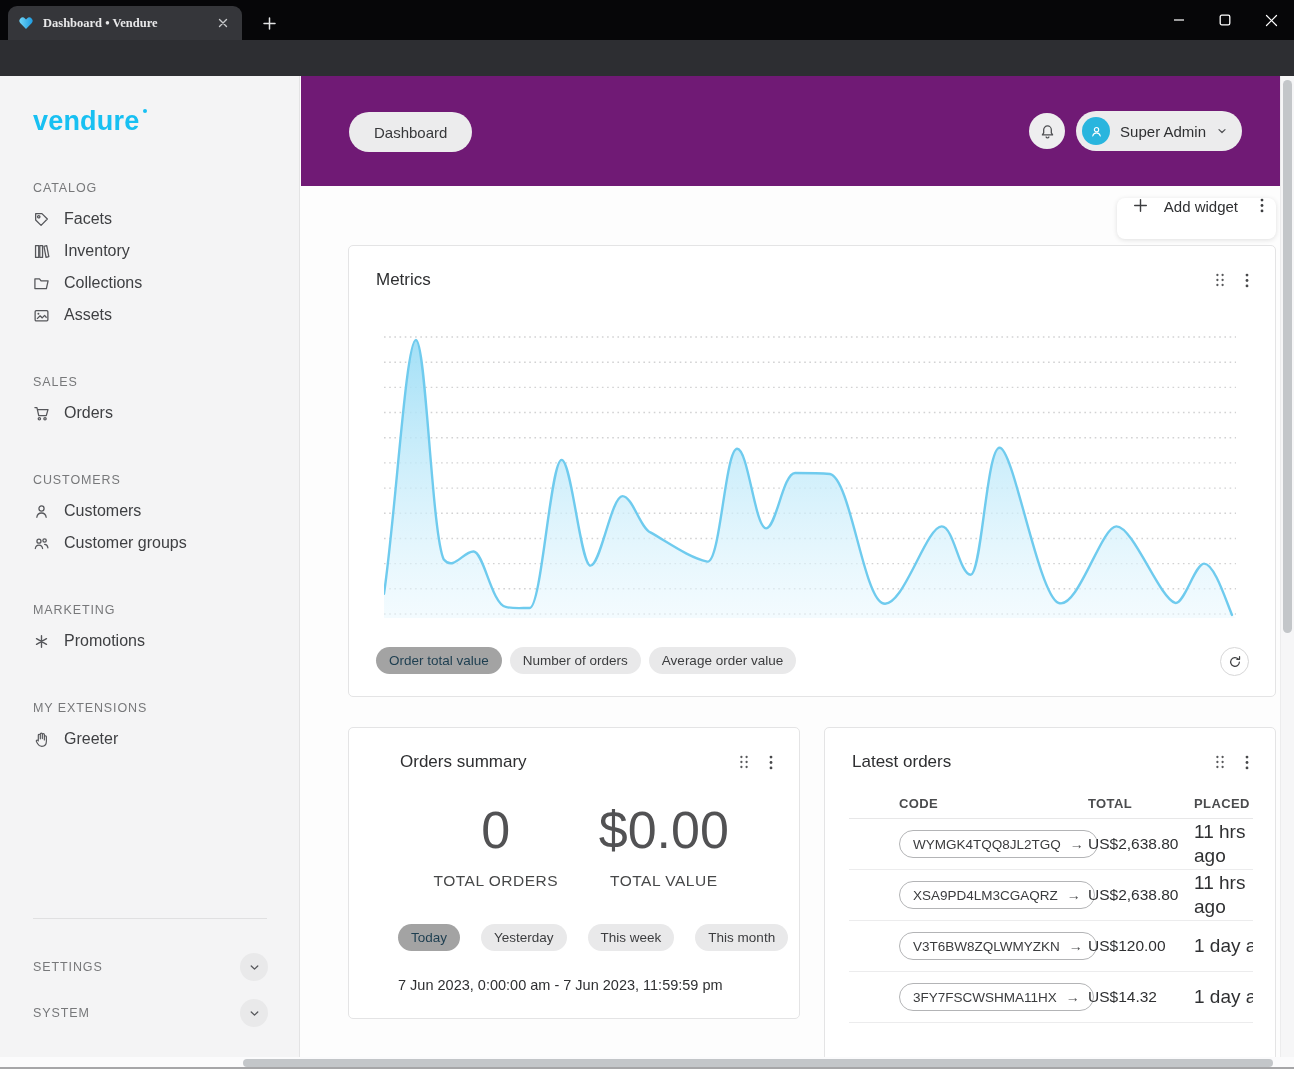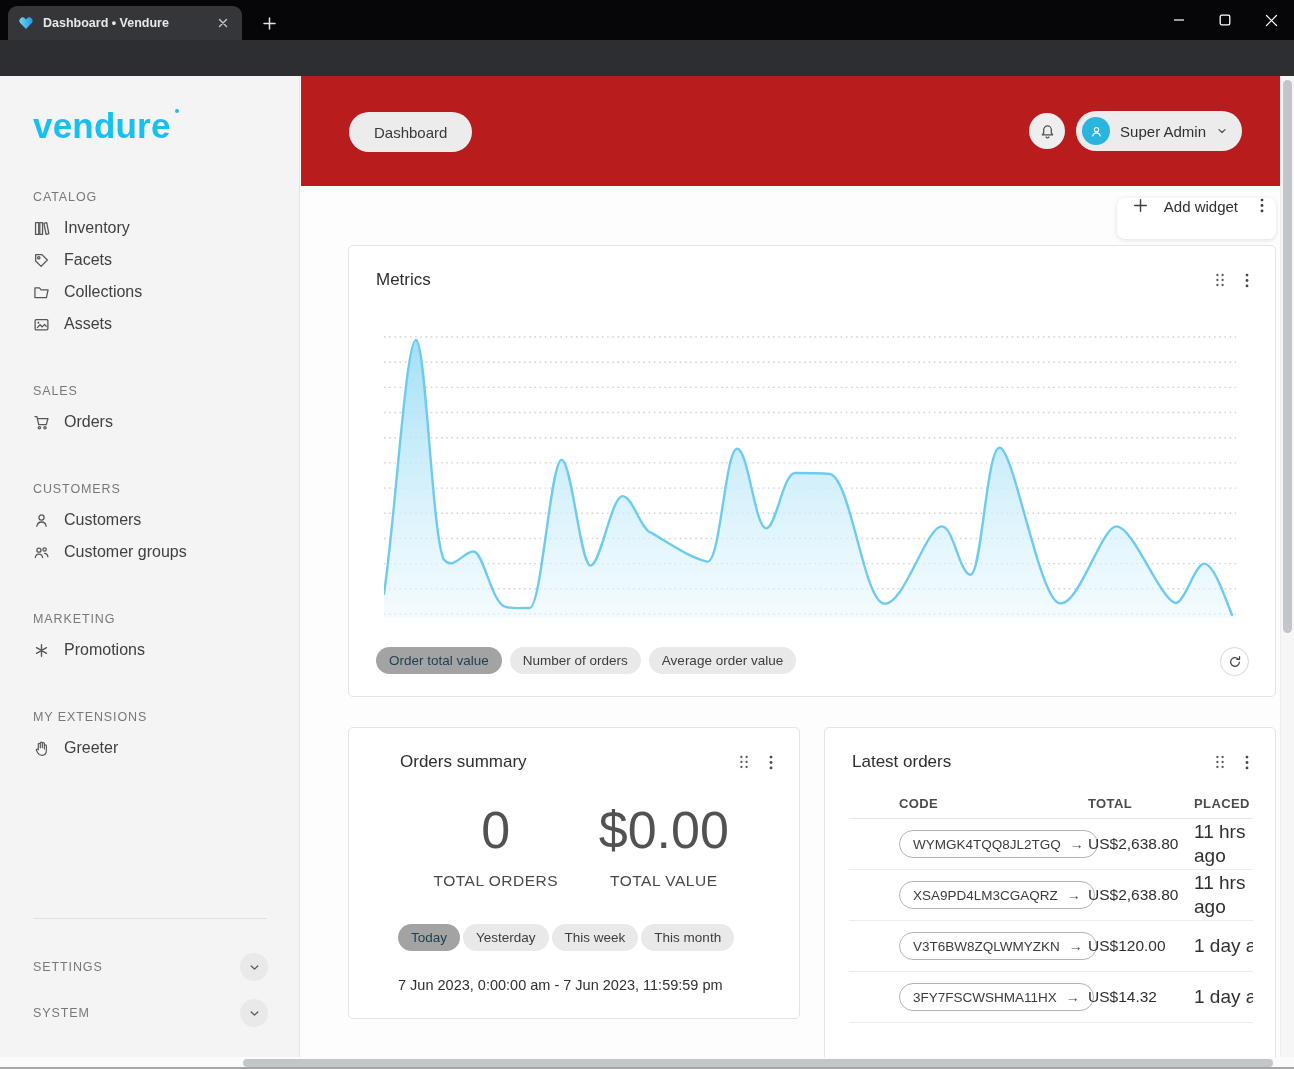--- a/index.html
+++ b/index.html
@@ -9,21 +9,21 @@
     font-family:"Liberation Sans","DejaVu Sans",sans-serif;
     background:#060608;
   }
   svg { display:block; }
 
   
   .tabstrip { position:absolute; top:0; left:0; right:0; height:40px; background:#060608; }
   .tab {
     position:absolute; left:8px; top:6px; width:234px; height:34px;
     background:#35363a; border-radius:9px 9px 0 0;
-    display:flex; align-items:center; gap:9px; padding:0 10px; cursor:default;
+    display:flex; align-items:center; gap:9px; padding:0 10px; cursor:default;font-family:Liberation Serif, serif;
   }
   .tab-title { flex:1; color:#e9e9ea; font-size:12.5px; font-weight:700; white-space:nowrap; overflow:hidden; }
   .tab-close { width:18px; height:18px; display:flex; align-items:center; justify-content:center; border-radius:4px; }
   .newtab { position:absolute; left:256px; top:10px; width:26px; height:26px; display:flex; align-items:center; justify-content:center; }
   .wincontrols { position:absolute; right:0; top:0; height:40px; display:flex; }
   .winbtn { width:46px; height:40px; display:flex; align-items:center; justify-content:center; }
 
   .toolbar { position:absolute; top:40px; left:0; right:0; height:36px; background:#2d2e32; }
   .navbtn { position:absolute; top:47px; width:22px; height:22px; display:flex; align-items:center; justify-content:center; }
   .urlbar {
@@ -41,33 +41,33 @@
   }
   .menu-btn { position:absolute; left:1260px; top:47px; width:24px; height:22px; display:flex; align-items:center; justify-content:center; }
 
   
   .app { position:absolute; top:76px; left:0; width:1280px; height:981px; background:#fdfdfd; overflow:hidden; }
 
   .sidebar {
     position:absolute; left:0; top:0; width:300px; height:100%;
     background:#f4f4f5; border-right:1px solid #e3e3e4; padding:30px 0 0 33px;
   }
-  .logo { position:relative; display:inline-block; font-size:35px; font-weight:700; color:#18c0f2; letter-spacing:.2px; margin-bottom:8px; cursor:pointer; }
+  .logo { position:relative; display:inline-block; font-size:27px; font-weight:700; color:#18c0f2; letter-spacing:.2px; margin-bottom:8px; cursor:pointer; }
   .logo::after { content:""; position:absolute; top:3px; right:-8px; width:4px; height:4px; border-radius:50%; background:#18c0f2; }
   .side-label { margin:44px 0 8px 0; font-size:12.5px; color:#77787a; letter-spacing:.9px; font-weight:500; }
   .side-label.first { margin-top:36px; }
   .side-item { display:flex; align-items:center; gap:14px; height:32px; font-size:16px; color:#3f4043; cursor:pointer; }
   .side-item .ic { width:17px; height:17px; flex:0 0 17px; }
   .side-divider { position:absolute; left:33px; width:234px; top:842px; height:1px; background:#e0e0e1; }
   .side-collapse { position:absolute; left:33px; width:235px; height:32px; display:flex; align-items:center; justify-content:space-between; cursor:pointer; }
   .side-collapse .side-label { margin:0; }
   .chev-btn { width:28px; height:28px; border-radius:50%; background:#e9e9ea; display:flex; align-items:center; justify-content:center; }
 
   .main { position:absolute; left:301px; top:0; right:0; height:100%; }
-  .topband { position:absolute; top:0; left:0; right:0; height:110px; background:#b91c1c; }
+  .topband { position:absolute; top:0; left:0; right:0; height:110px; background:#701a75; }
   .breadcrumb-pill {
     position:absolute; left:48px; top:36px; height:40px; padding:0 25px;
     background:#ececed; border-radius:999px; display:flex; align-items:center;
     font-size:15px; color:#38393b; cursor:pointer;
   }
   .bell-btn { position:absolute; right:215px; top:37px; width:36px; height:36px; border-radius:50%; background:#eeeeef; display:flex; align-items:center; justify-content:center; }
   .user-pill {
     position:absolute; right:38px; top:35px; height:40px; padding:0 14px 0 6px;
     background:#ececed; border-radius:999px; display:flex; align-items:center; gap:10px; cursor:pointer;
   }
@@ -95,21 +95,21 @@
   .chip { height:27px; padding:0 13px; border-radius:14px; background:#e9e9ea; color:#3c3d3f; font-size:13.5px; display:flex; align-items:center; cursor:pointer; white-space:nowrap; }
   .chip.active { background:#a3a3a3; color:#1d3e50; }
   .refresh-btn { position:absolute; right:26px; bottom:20px; width:29px; height:29px; border-radius:50%; border:1px solid #d7d7d8; display:flex; align-items:center; justify-content:center; cursor:pointer; background:#fff; }
 
   .summary-card { left:47px; top:541px; width:452px; height:292px;padding-left:24px; }
   .stats-row { display:flex; padding:0 40px; margin-top:28px; }
   .stat { width:200px; text-align:center; }
   .stat + .stat { margin-left:-10px; width:230px; }
   .stat-num { font-size:52px; color:#525254; }
   .stat-lbl { margin-top:12px; font-size:15.5px; color:#474849; letter-spacing:.5px; }
-  .ranges-row { display:flex; gap:3px; margin:34px 0 0 25px;align-items:center; }
+  .ranges-row { display:flex; gap:21px; margin:34px 0 0 25px;align-items:center; }
   .date-range { margin:26px 0 0 25px; font-size:14.5px; color:#2f3032; }
 
   .latest-card { left:523px; top:541px; width:452px; height:360px; overflow:hidden; }
   .orders-table { margin:24px 0 0 24px; width:404px; overflow:hidden; }
   .t-head { display:grid; grid-template-columns:50px 189px 106px 120px; font-size:13px; font-weight:700; color:#4b4c4e; letter-spacing:.4px; padding-bottom:7px; border-bottom:1px solid #e7e7e8; }
   .t-head .th { white-space:nowrap; }
   .t-row { display:grid; grid-template-columns:50px 189px 106px 120px; align-items:center; height:51px; border-bottom:1px solid #ececed; }
   .code-pill { display:inline-flex; align-items:center; gap:9px; height:28px; padding:0 13px; border:1px solid #b3b4b6; border-radius:999px; font-size:13.5px; color:#3b3c3e; cursor:pointer; white-space:nowrap; width:max-content; }
   .code-pill .arr { color:#4c4d4f; font-size:14px; }
   .t-total { font-size:15.5px; color:#2f3032; white-space:nowrap; }
@@ -221,35 +221,35 @@
 
 <div class="app">
 
   <div class="sidebar">
     <div class="logo">vendure</div>
 
     <div class="side-label first">CATALOG</div>
     <div class="side-item">
       <span class="ic">
         <svg viewBox="0 0 16 16" width="17" height="17" fill="none" stroke="#56575b" stroke-width="1.2" stroke-linejoin="round">
+            <path d="M2.5 8.4V2.5h5.9l5.1 5.1-5.9 5.9z"></path>
+            <circle cx="5.4" cy="5.4" r="1.1"></circle>
+          </svg>
+      </span>
+      <span>Facets</span>
+    </div>
+    <div class="side-item">
+      <span class="ic">
+        <svg viewBox="0 0 16 16" width="17" height="17" fill="none" stroke="#56575b" stroke-width="1.2" stroke-linejoin="round">
             <rect x="2.4" y="2.4" width="3" height="11.2"></rect>
             <rect x="6.4" y="2.4" width="2.6" height="11.2"></rect>
             <path d="M10.3 3.1l2.6-.6 2 10.4-2.6.6z"></path>
           </svg>
       </span>
       <span>Inventory</span>
-    </div>
-    <div class="side-item">
-      <span class="ic">
-        <svg viewBox="0 0 16 16" width="17" height="17" fill="none" stroke="#56575b" stroke-width="1.2" stroke-linejoin="round">
-            <path d="M2.5 8.4V2.5h5.9l5.1 5.1-5.9 5.9z"></path>
-            <circle cx="5.4" cy="5.4" r="1.1"></circle>
-          </svg>
-      </span>
-      <span>Facets</span>
     </div>
     <div class="side-item">
       <span class="ic">
         <svg viewBox="0 0 16 16" width="17" height="17" fill="none" stroke="#56575b" stroke-width="1.2" stroke-linejoin="round">
             <path d="M1.8 12.8V3.6h4.3l1.5 1.9h6.6l-1.6 7.3z"></path>
           </svg>
       </span>
       <span>Collections</span>
     </div>
     <div class="side-item">

